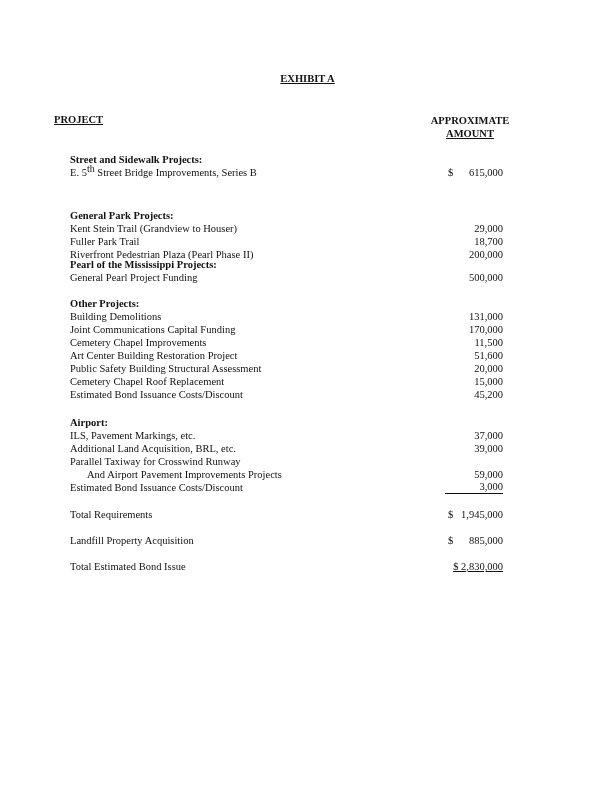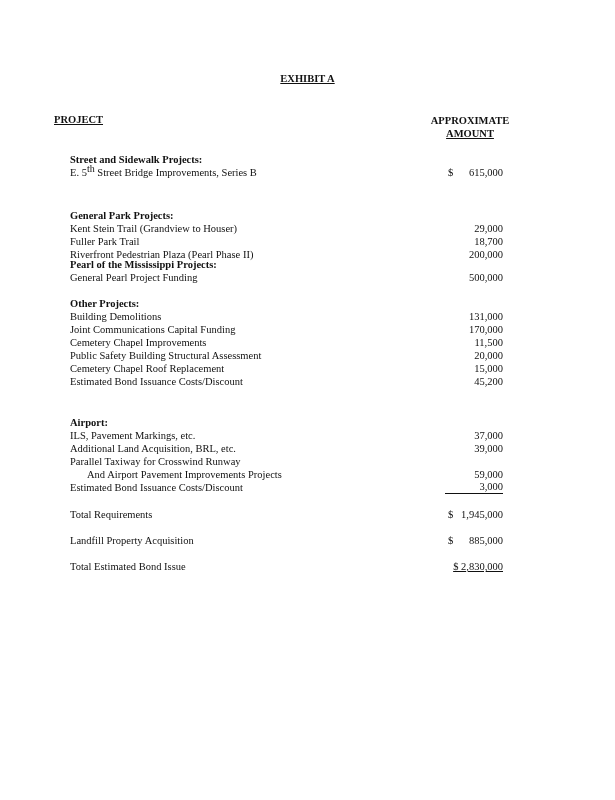--- a/index.html
+++ b/index.html
@@ -96,20 +96,24 @@
   </div>
   <div class="row">
     <span class="label">Joint Communications Capital Funding</span>
     <span class="amount">170,000</span>
   </div>
   <div class="row">
     <span class="label">Cemetery Chapel Improvements</span>
     <span class="amount">11,500</span>
   </div>
   <div class="row">
+    <span class="label">Art Center Building Restoration Project</span>
+    <span class="amount">51,600</span>
+  </div>
+  <div class="row">
     <span class="label">Public Safety Building Structural Assessment</span>
     <span class="amount">20,000</span>
   </div>
   <div class="row">
     <span class="label">Cemetery Chapel Roof Replacement</span>
     <span class="amount">15,000</span>
   </div>
   <div class="row">
     <span class="label">Estimated Bond Issuance Costs/Discount</span>
     <span class="amount">45,200</span>

